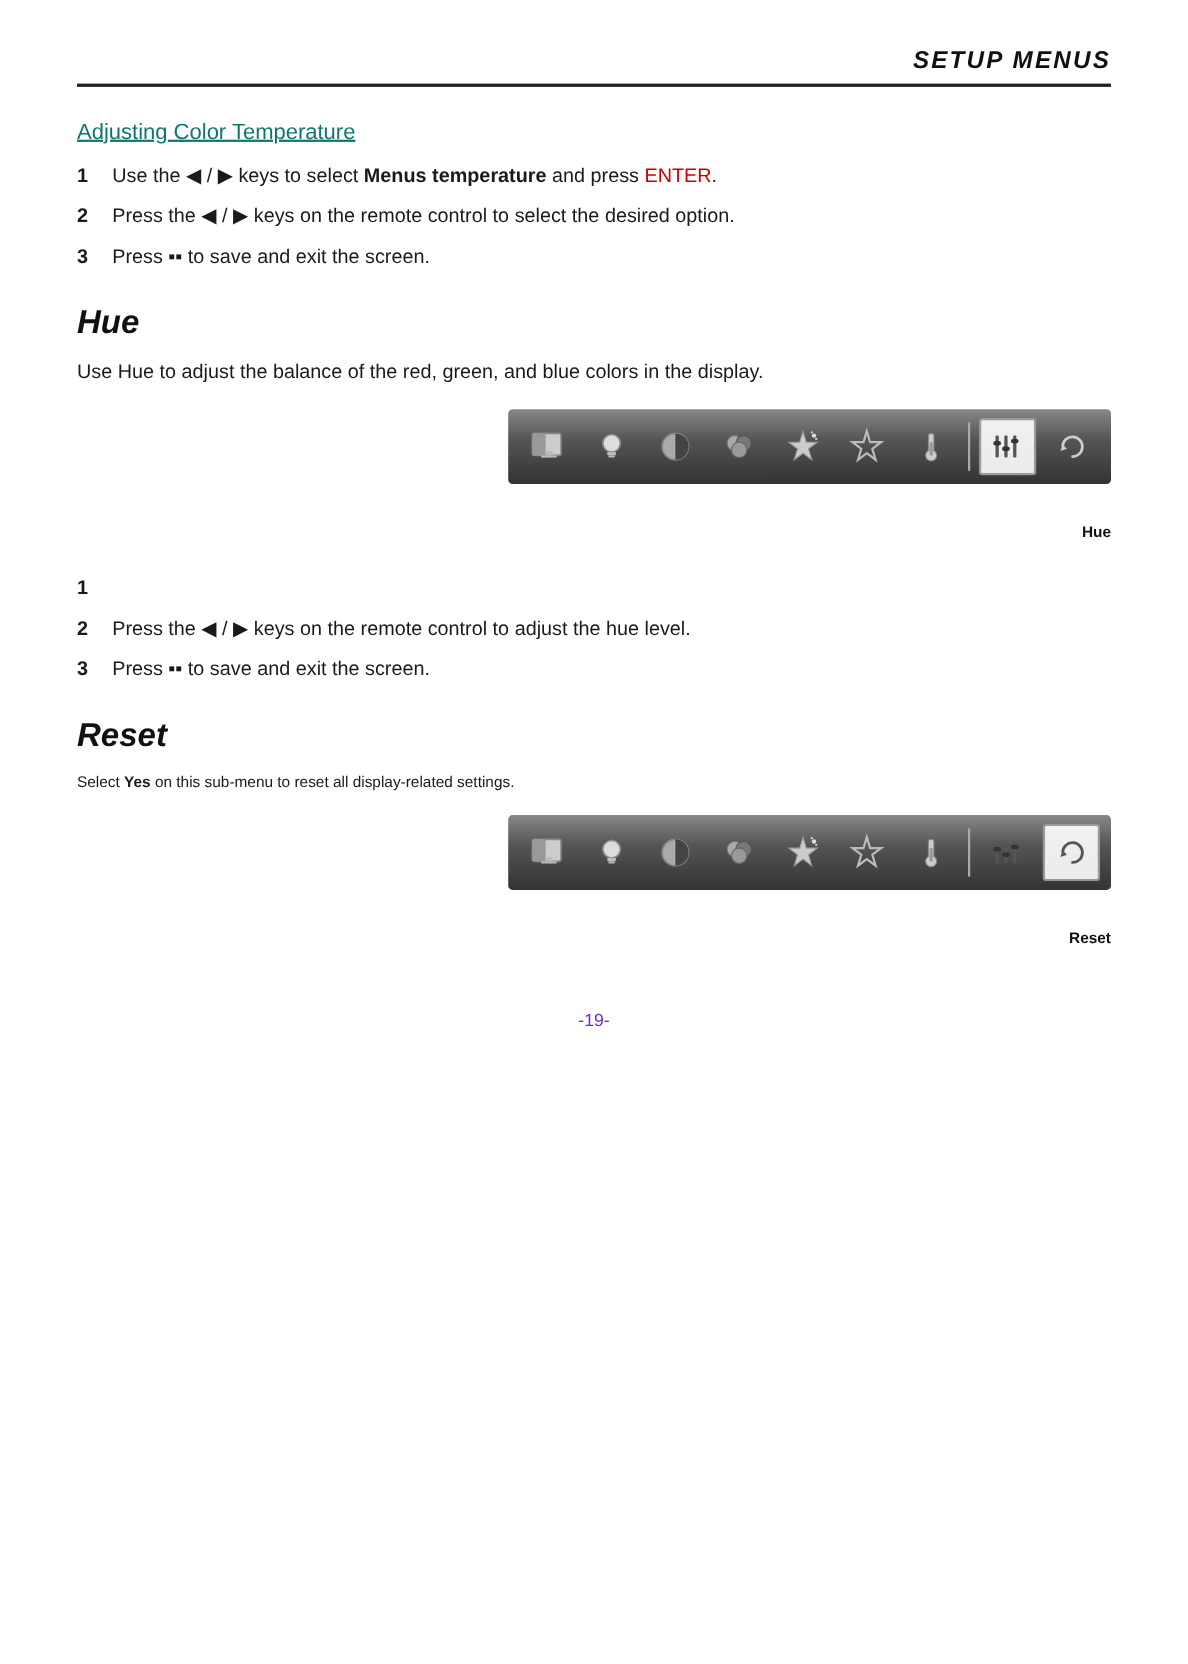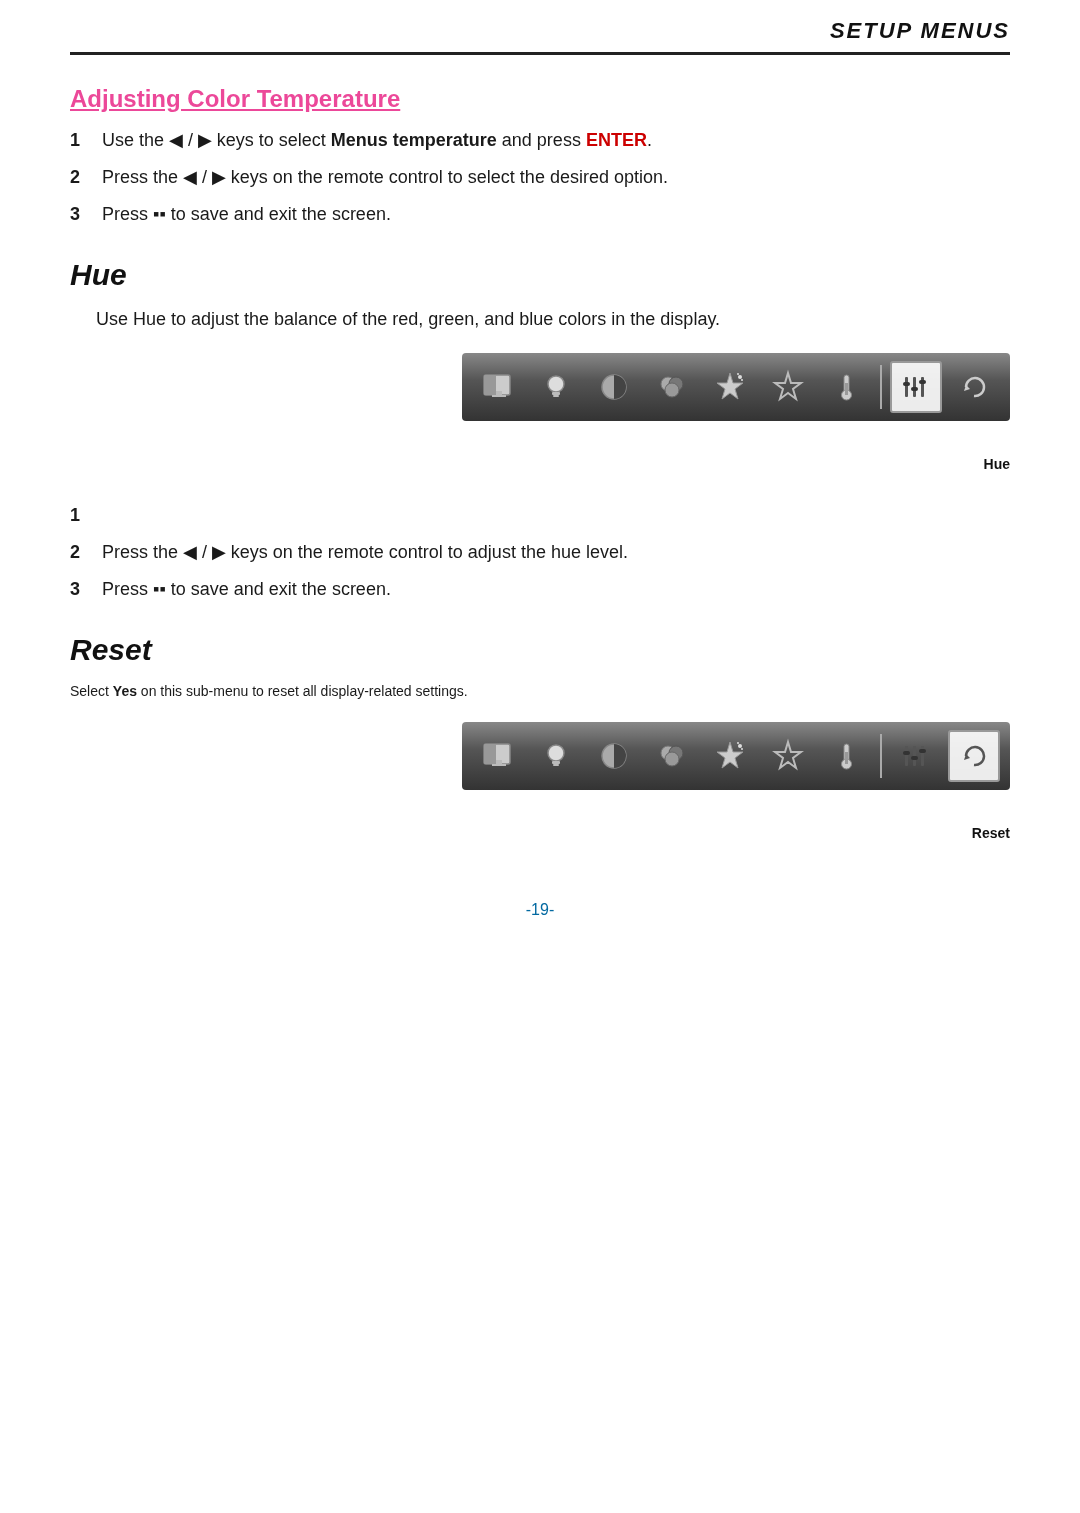--- a/index.html
+++ b/index.html
@@ -9,21 +9,21 @@
       background: #ffffff;
       font-family: Arial, sans-serif;
       font-size: 18px;
       color: #1a1a1a;
       position: relative;
     }
 
     .page-container {
       width: 980px;
       margin: 0 auto;
-      padding: 18px 20px;
+      padding: 42px 20px;
     }
 
     
     .header-bar {
       display: flex;
       align-items: center;
       justify-content: flex-end;
       border-bottom: 3px solid #222;
       padding-bottom: 8px;
       margin-bottom: 30px;
@@ -33,25 +33,25 @@
       font-style: italic;
       font-weight: bold;
       font-size: 22px;
       letter-spacing: 2px;
       color: #111;
       text-transform: uppercase;
     }
 
     
     .subsection-title {
-      font-size: 24px;
-      font-weight: bold;
+      font-size: 20px;
+      font-weight: normal;
       text-decoration: underline;
       margin-bottom: 14px;
-      color: #ec4899;
+      color: #0f766e;
     }
 
     .step-list {
       list-style: none;
       margin-bottom: 30px;
     }
 
     .step-list li {
       display: flex;
       align-items: baseline;
@@ -61,37 +61,36 @@
     }
 
     .step-number {
       font-weight: bold;
       margin-right: 12px;
       min-width: 20px;
     }
 
     .enter-keyword {
       color: #cc0000;
-      font-weight: bold;
+      font-weight: normal;
     }
 
     
     .section-heading {
       font-style: italic;
       font-weight: bold;
       font-size: 30px;
       margin: 24px 0 14px 0;
       color: #111;
     }
 
     .section-description {
       font-size: 18px;
       margin-bottom: 20px;
       line-height: 1.5;
-      margin-left: 26px;
     }
 
     
     .menu-icon-bar-wrapper {
       display: flex;
       justify-content: center;
       margin-bottom: 30px;
       position: relative;
     }
 
@@ -125,21 +124,21 @@
       height: 44px;
       background: #aaa;
       margin: 0 2px;
     }
 
     
     .page-footer {
       text-align: center;
       margin-top: 60px;
       font-size: 16px;
-      color: #0369a1;
+      color: #6d28d9;
     }
 
     
     .highlighted-icon {
       border: 2px solid #888;
       background: rgba(255,255,255,0.15);
       border-radius: 3px;
     }
 
     

